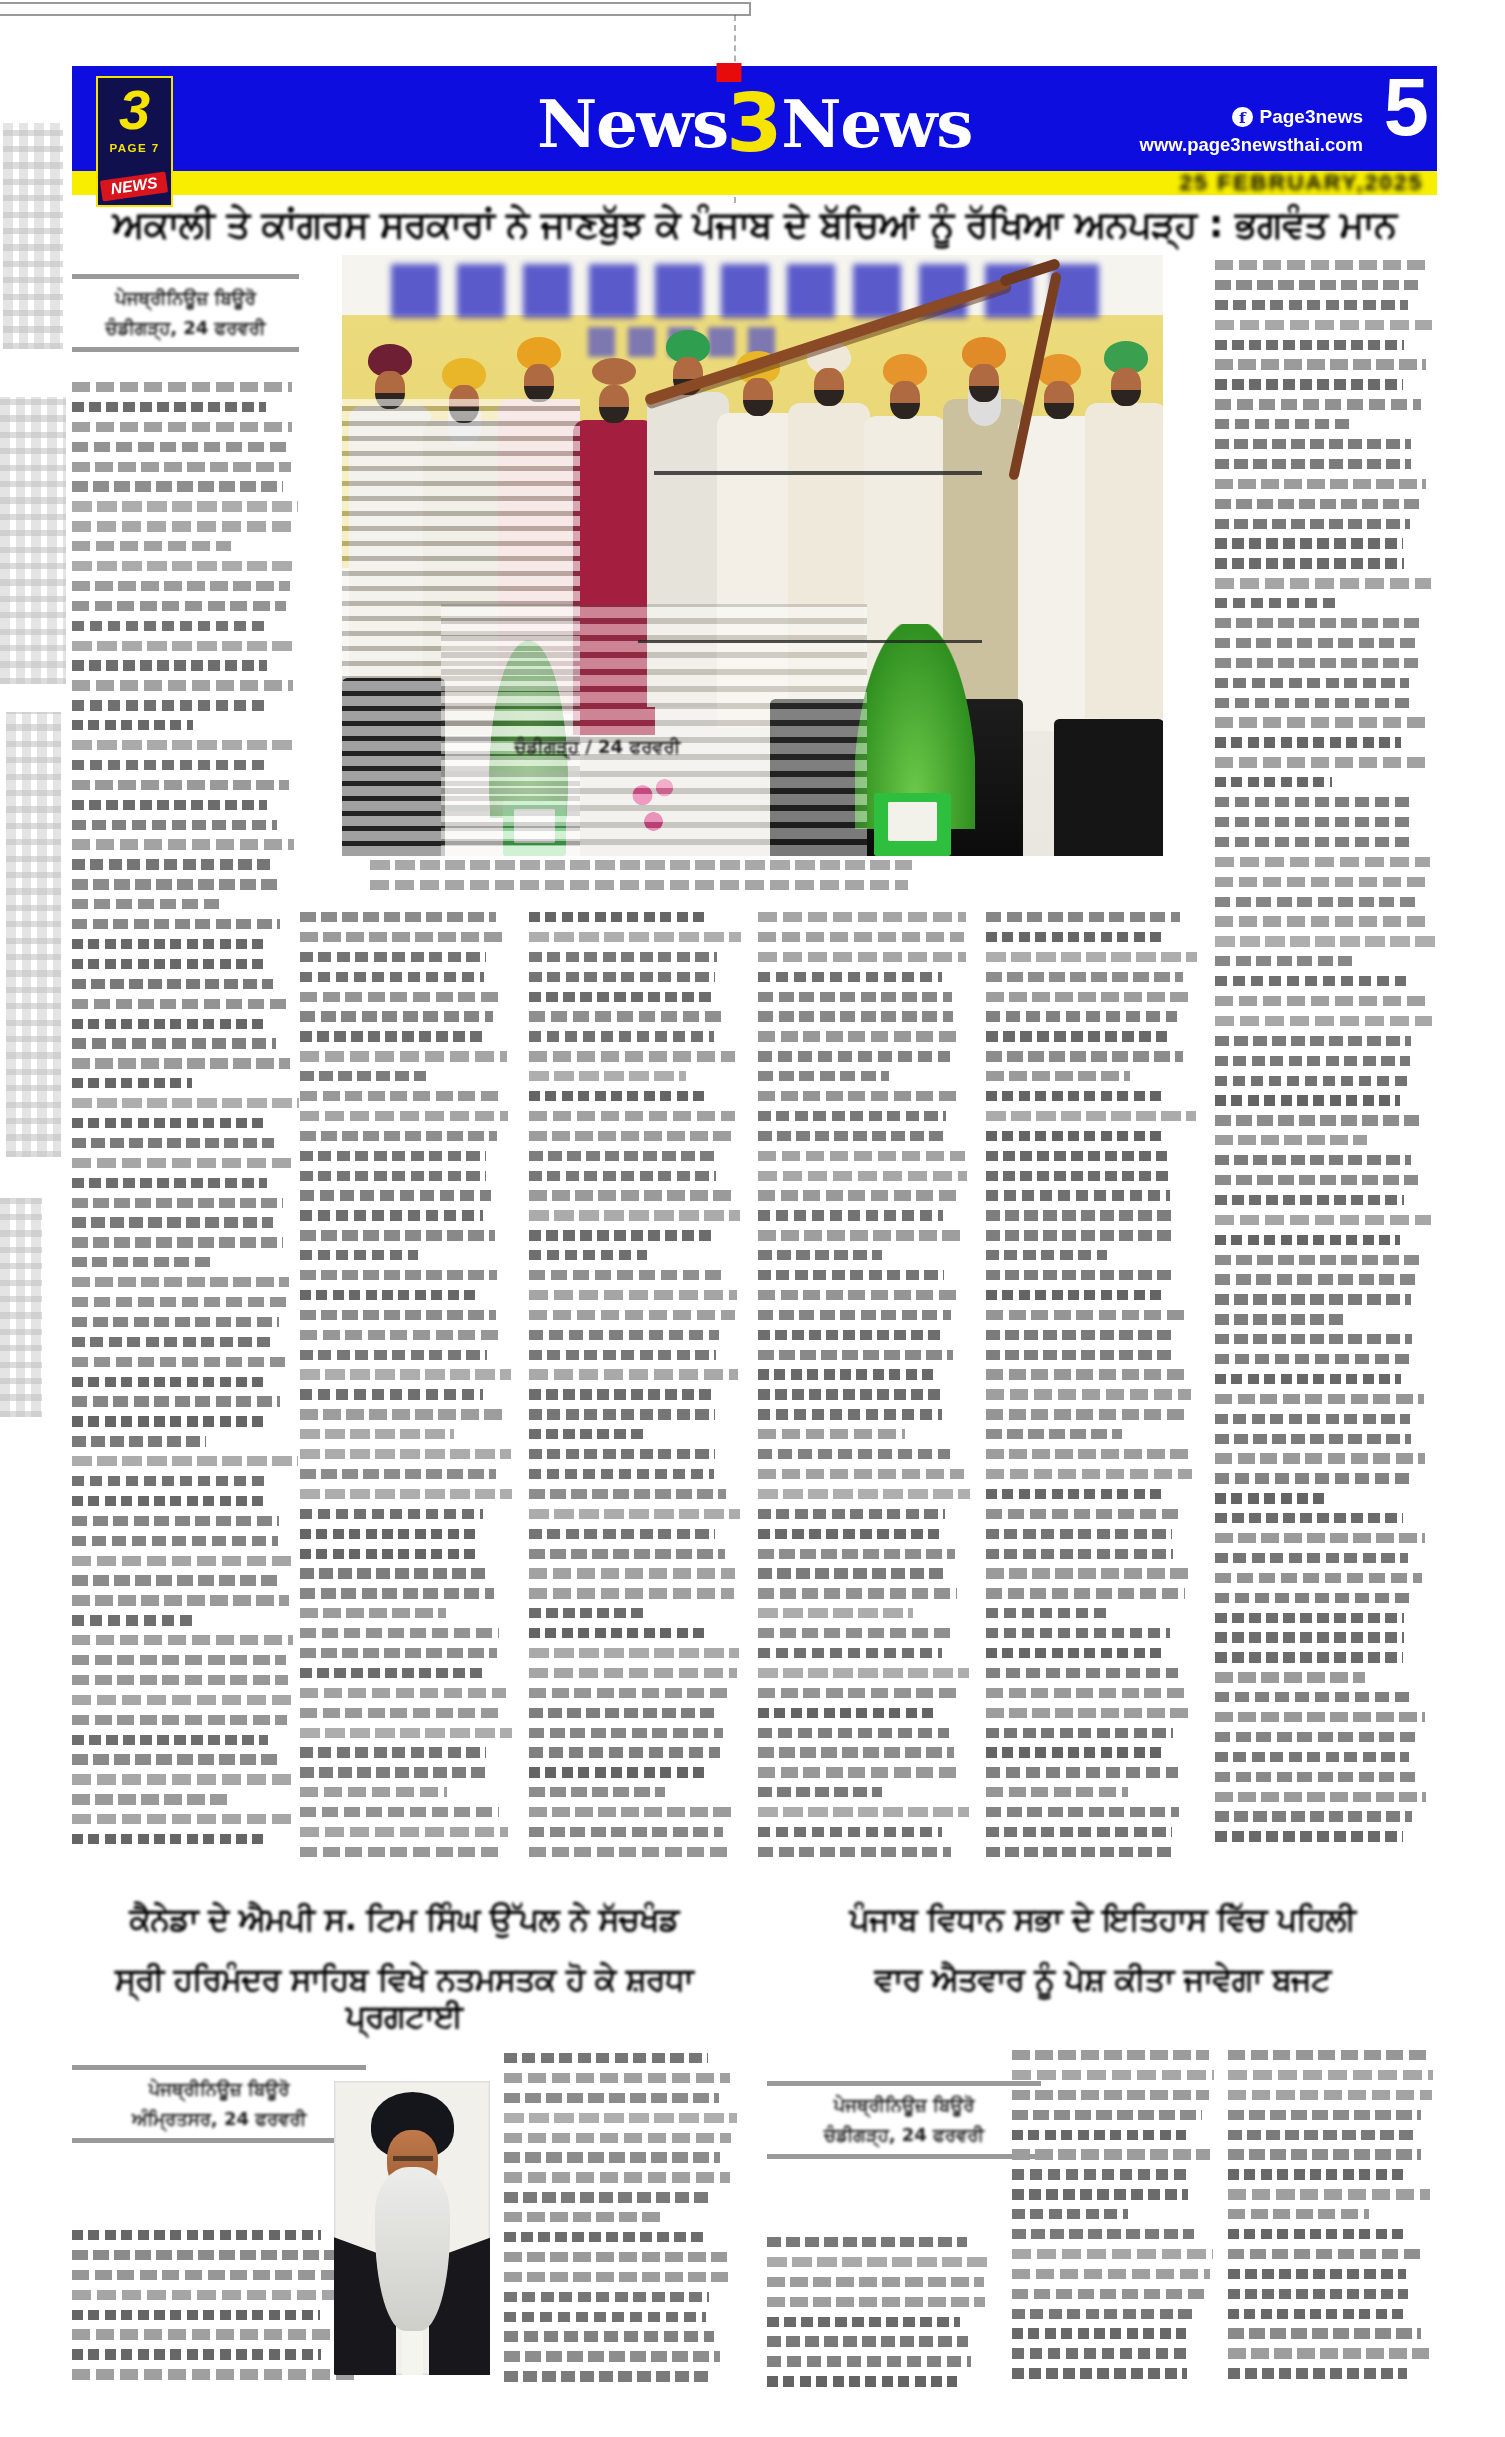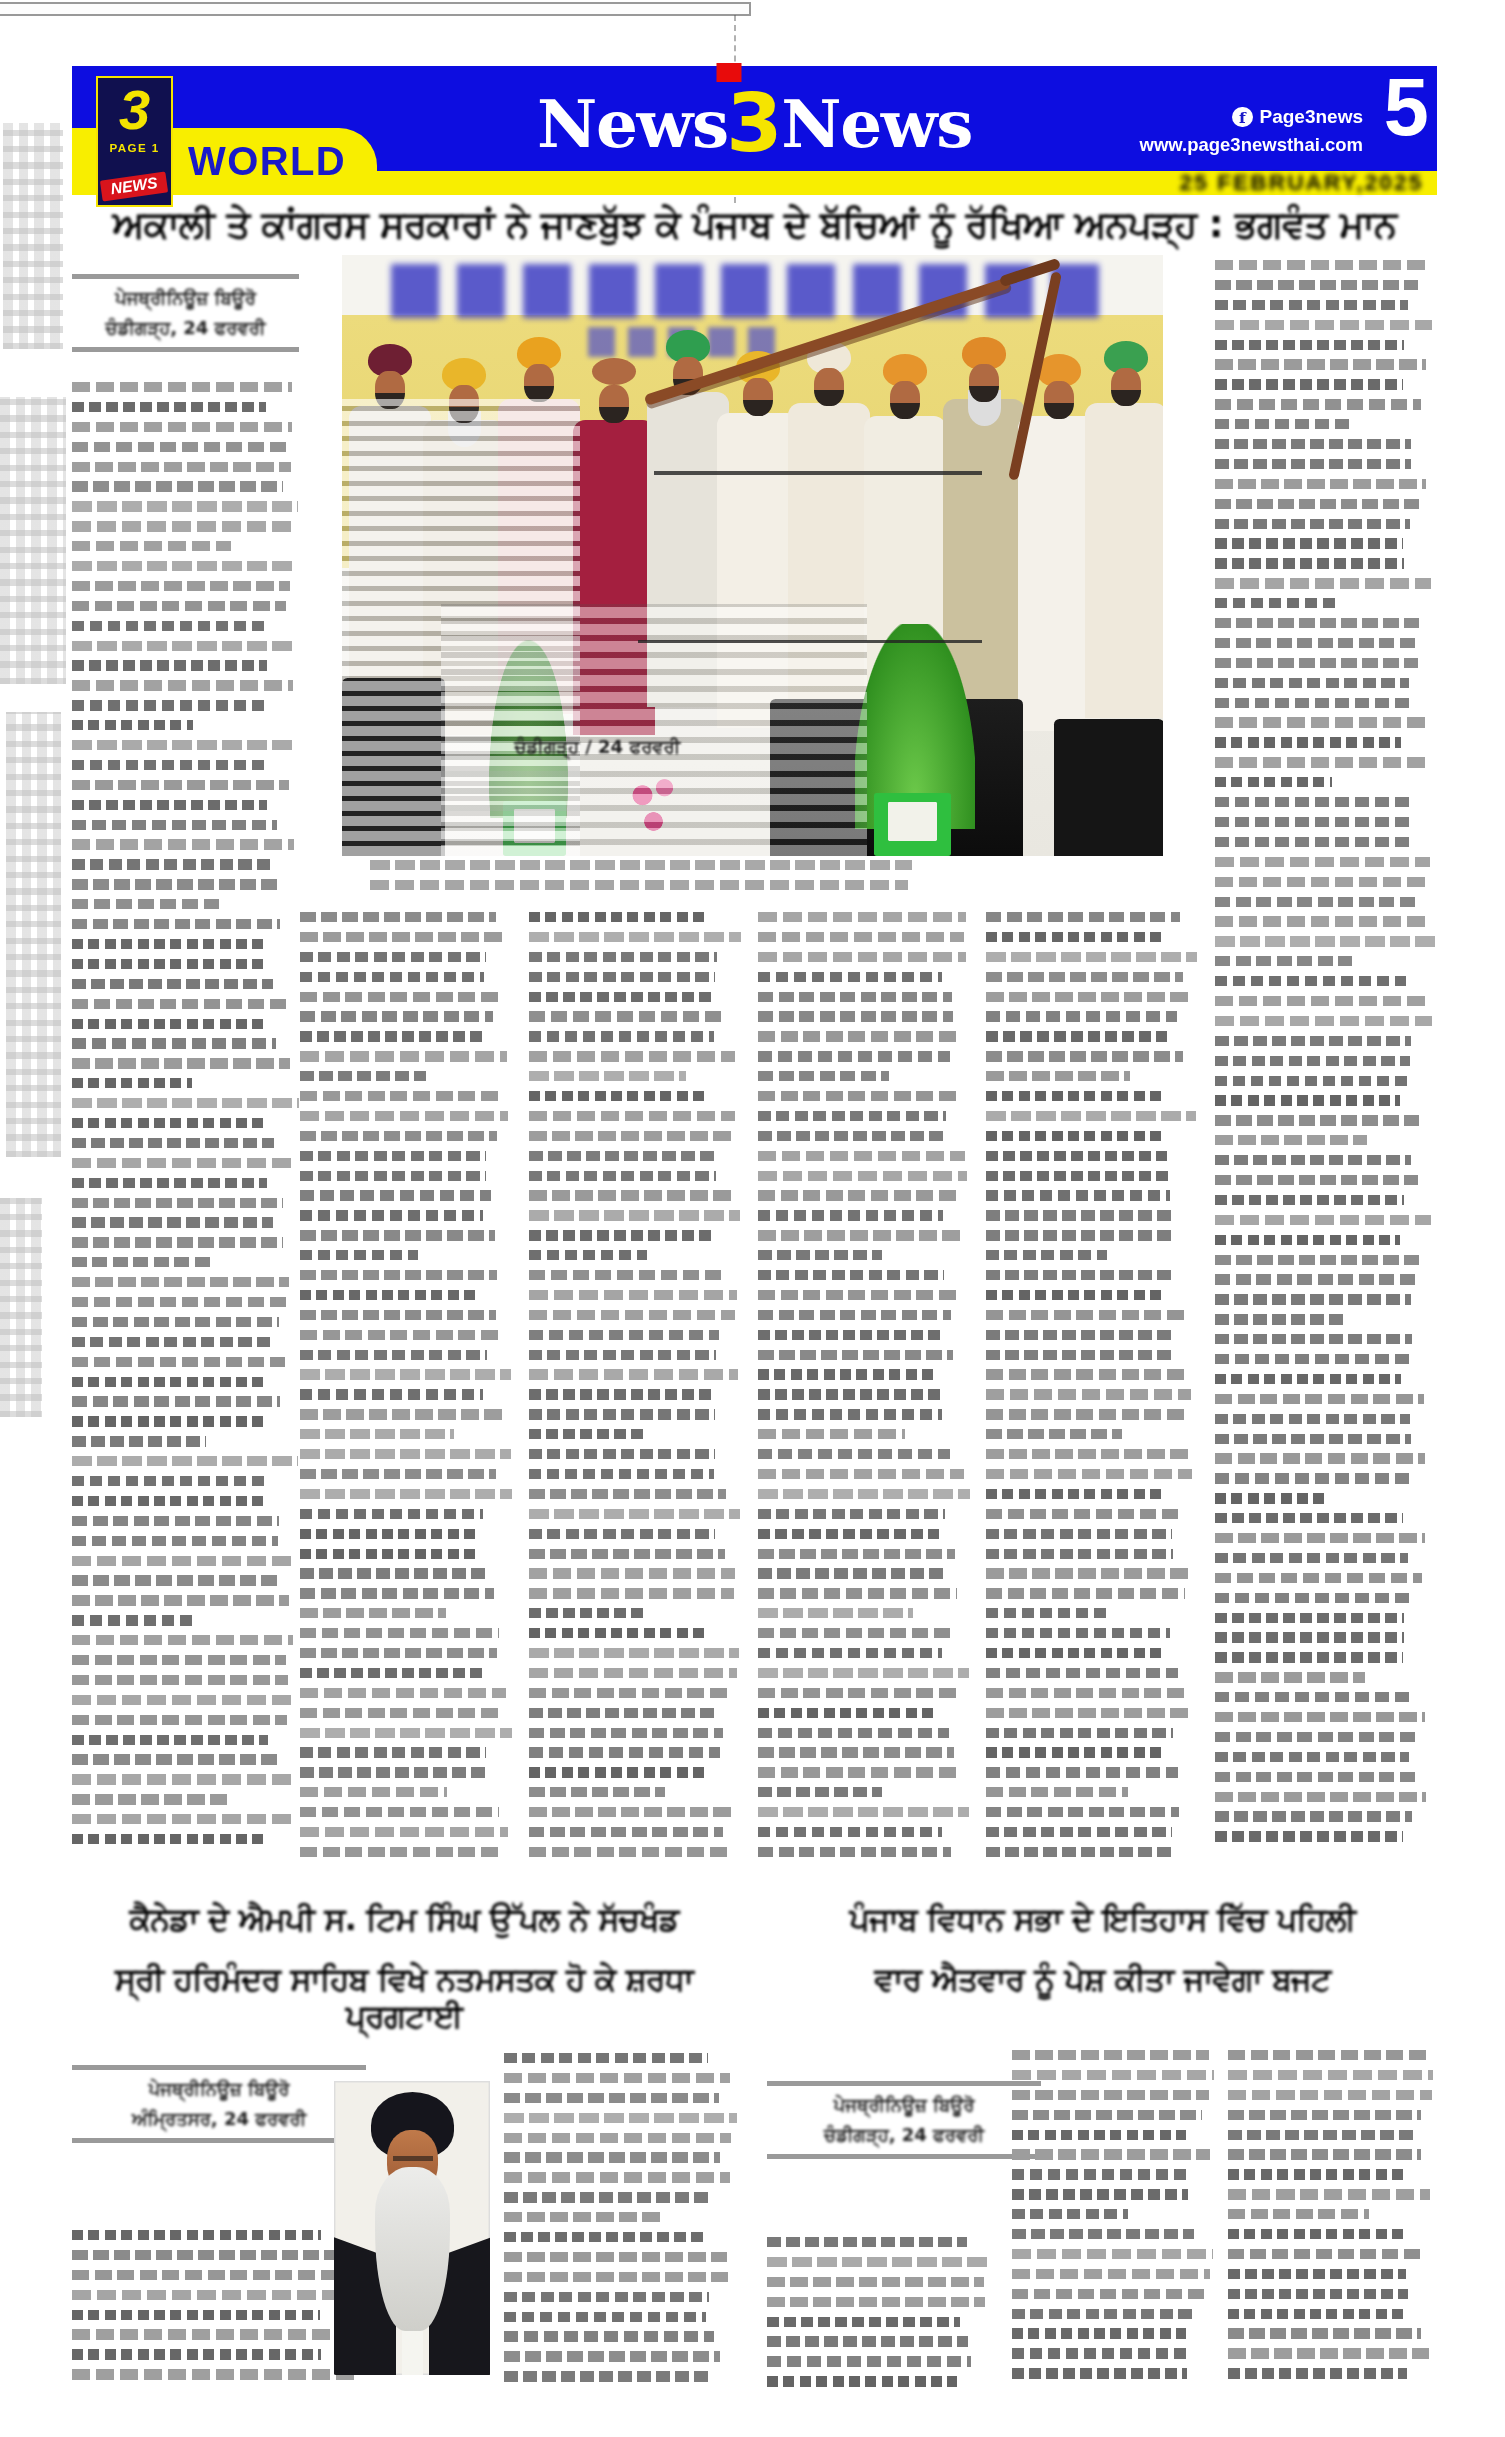--- a/index.html
+++ b/index.html
@@ -150,26 +150,23 @@
   <div class="abs top-artifact"></div>
   <div class="abs vdash-artifact"></div>
   <div class="abs margin-noise mn1"></div>
   <div class="abs margin-noise mn2"></div>
   <div class="abs margin-noise mn3"></div>
   <div class="abs margin-noise mn4"></div>
 
   <div class="abs masthead">
     <div class="abs blue-band"></div>
     <div class="abs yellow-strip"></div>
-    <div class="abs world-tab">
-      <div class="world-text">WORLD</div>
-    </div>
     <div class="abs logo-box">
       <div class="logo-3">3</div>
-      <div class="logo-page3">PAGE 1</div>
+      <div class="logo-page3">PAGE 7</div>
       <div class="logo-ribbon">NEWS</div>
     </div>
     <div class="abs title-wrap">
       <span class="t-page">News</span><span class="t-3">3</span><span class="t-news">News</span>
     </div>
     <div class="abs fb-row">
       <span class="fb-circle">f</span>
       <span class="fb-handle">Page3news</span>
     </div>
     <div class="abs url-text">www.page3newsthai.com</div>

